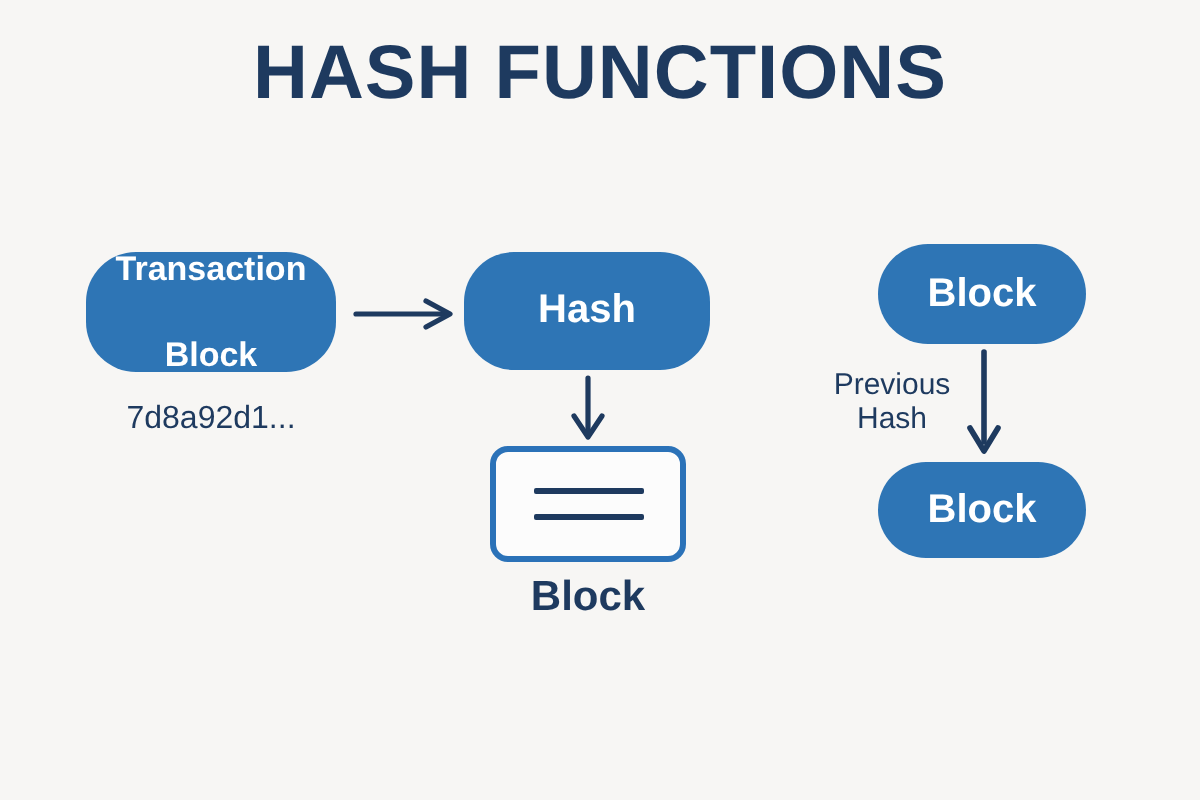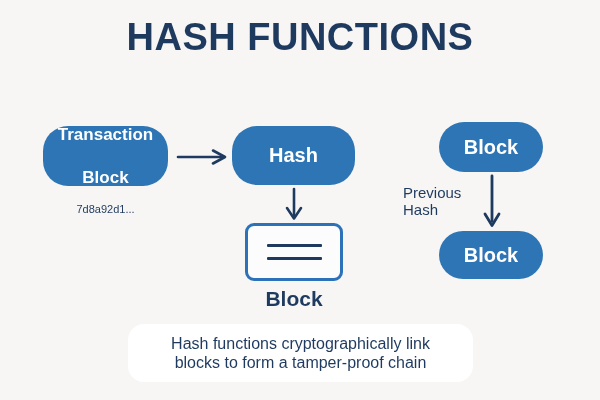--- a/index.html
+++ b/index.html
@@ -59,21 +59,21 @@
   .box-block-top  { left: 439px; top: 122px; width: 104px; height: 50px; font-size: 20px; }
   .box-block-bot  { left: 439px; top: 231px; width: 104px; height: 48px; font-size: 20px; }
 
   .hash-sample {
     position: absolute;
     left: 43px;
     top: 201px;
     width: 125px;
     text-align: center;
     color: #1e3a5f;
-    font-size: 11px;
+    font-size: 16px;
     font-weight: 500;
     line-height: 17px;
   }
   .hash-sample span { display: block; }
 
   .arrow { position: absolute; }
 
   .block-outline {
     position: absolute;
     left: 245px;
@@ -105,21 +105,21 @@
     color: #1e3a5f;
     font-size: 21px;
     font-weight: 700;
   }
 
   .prev-hash-label {
     position: absolute;
     left: 403px;
     top: 184px;
     width: 86px;
-    text-align: left;
+    text-align: center;
     color: #1e3a5f;
     font-size: 15px;
     font-weight: 500;
     line-height: 17px;
   }
   .prev-hash-label span { display: block; }
 
   .caption {
     position: absolute;
     left: 128px;
@@ -188,18 +188,14 @@
 
   <div class="prev-hash-label">
     <span>Previous</span>
     <span>Hash</span>
   </div>
 
   <div class="bluebox box-block-bot">
     <span>Block</span>
   </div>
 
-  <div class="caption">
-    <span>Hash functions cryptographically link</span>
-    <span>blocks to form a tamper-proof chain</span>
-  </div>
 
 </div>
 
 </body></html>

